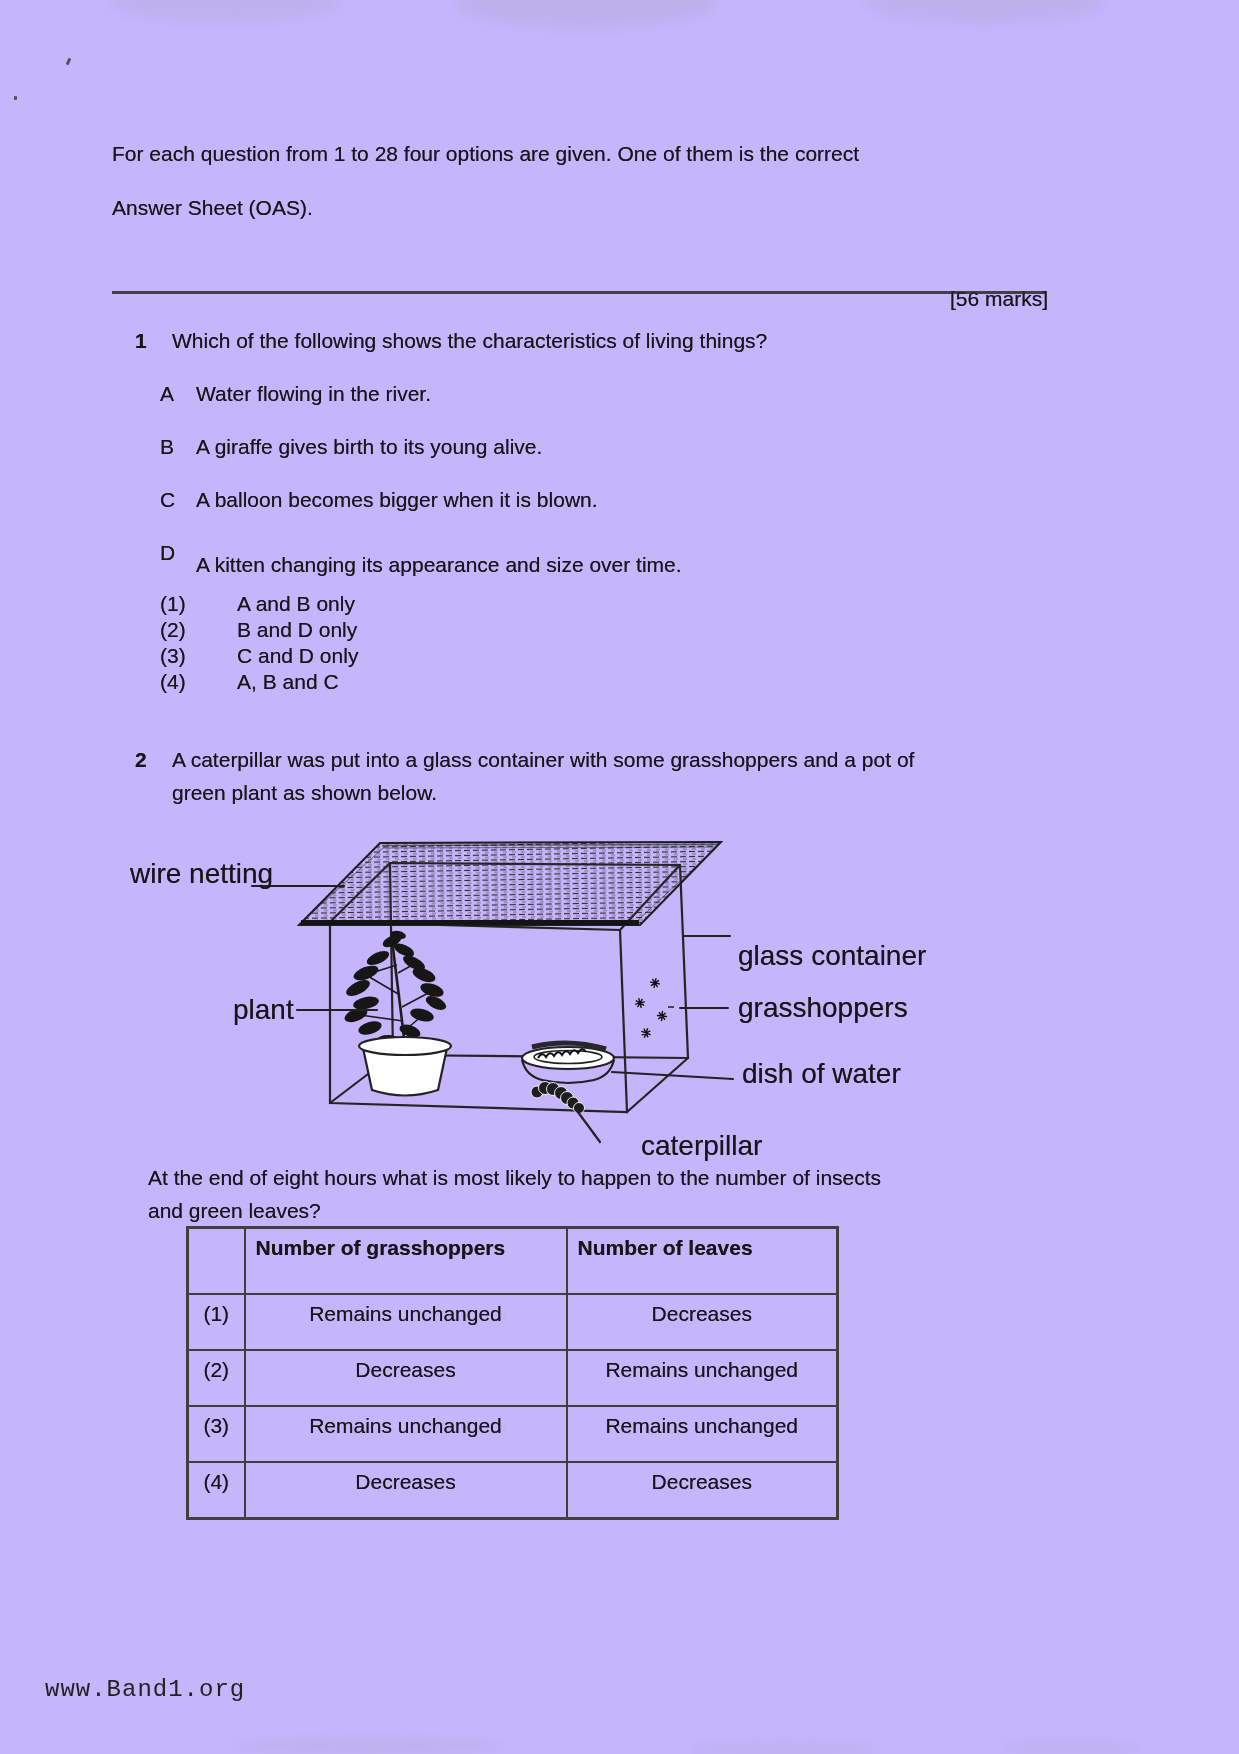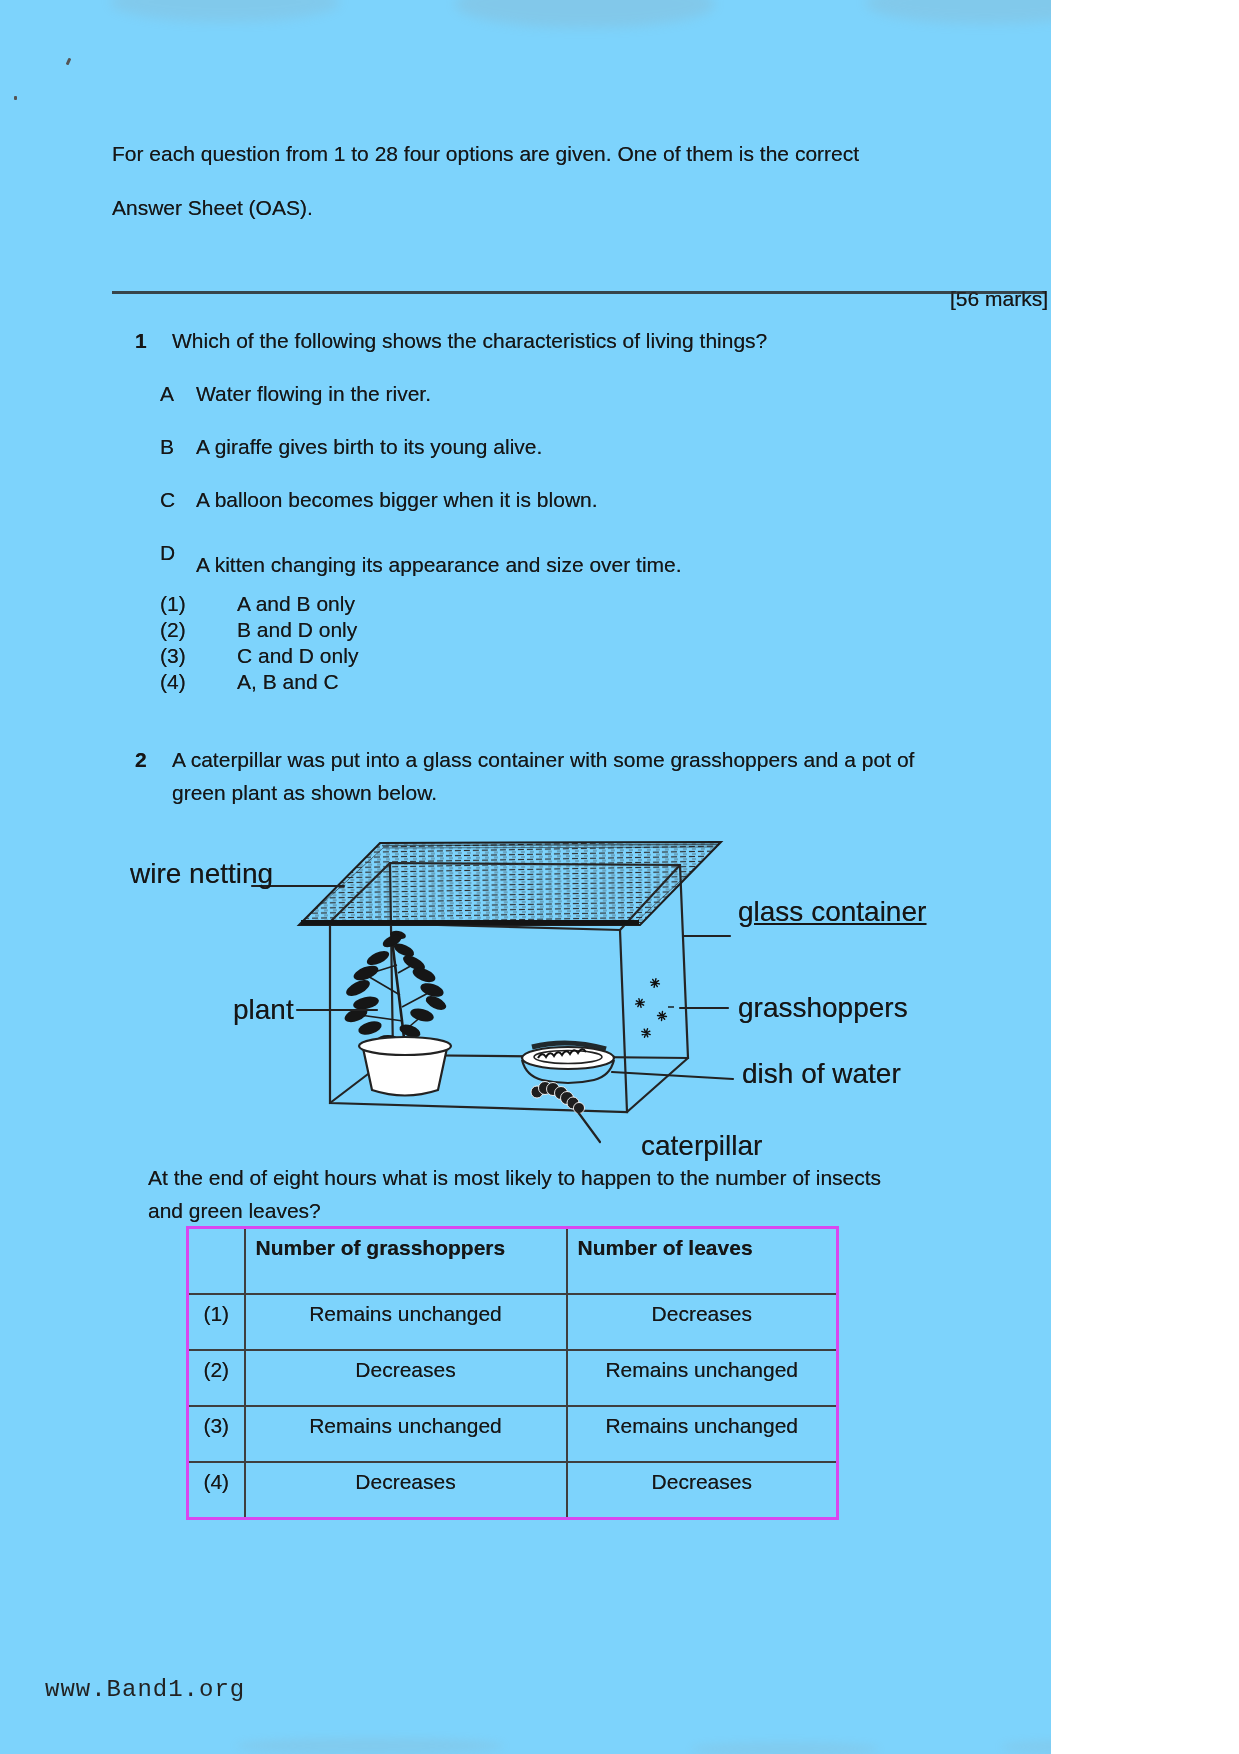--- a/index.html
+++ b/index.html
@@ -1,31 +1,31 @@
 <!DOCTYPE html>
 <html><head>
 <meta charset="utf-8">
 <style>
   html,body{margin:0;padding:0;background:#ffffff;}
   .page{
-    position:relative;width:1051px;height:1754px;background:#7dd3fc;
+    position:relative;width:1239px;height:1754px;background:#c4b5fd;
     font-family:"Liberation Sans", sans-serif;color:#161616;overflow:hidden;
   }
   .txt{
     position:absolute;font-size:21px;line-height:27px;white-space:nowrap;
     text-shadow:0 0 .6px rgba(15,15,15,.65);
   }
   .bold{font-weight:700;}
   .rule{position:absolute;left:112px;top:291px;width:933px;height:3px;background:#2a2a2a;opacity:.85;}
   .smudge{position:absolute;border-radius:50%;filter:blur(6px);background:#9a9a9a;}
   .speck{position:absolute;background:#555;border-radius:1px;}
   
   .qtable{
     position:absolute;left:186px;top:1226px;border-collapse:collapse;table-layout:fixed;
-    border:3px solid #d946ef;
+    border:3px solid #404040;
   }
   .qtable th,.qtable td{
     border:2px solid #3e3e3e;font-size:21px;vertical-align:top;
     padding:7px 10px;text-shadow:0 0 .6px rgba(15,15,15,.65);
   }
   .qtable th{font-weight:700;text-align:left;height:50px;}
   .qtable td{height:40px;font-weight:400;text-align:center;}
   .qtable .cnum{text-align:center;padding:7px 2px;}
   .diagram-svg{position:absolute;left:120px;top:745px;}
   .dlabel{position:absolute;font-size:28px;line-height:24px;white-space:nowrap;
@@ -164,21 +164,21 @@
       <path d="M132 141 H224"></path>
       <path d="M563 191 H610"></path>
       <path d="M560 263 H608"></path>
       <path d="M177 265 H257"></path>
       <path d="M492 327 L613 334"></path>
       <path d="M455 363 L480 397"></path>
     </g>
   </svg>
 
   <div class="dlabel" style="left:130px;top:862px;">wire netting</div>
-  <div class="dlabel" style="left:738px;top:900px;text-decoration:underline;">glass container</div>
+  <div class="dlabel" style="left:738px;top:944px;">glass container</div>
   <div class="dlabel" style="left:233px;top:998px;">plant</div>
   <div class="dlabel" style="left:738px;top:996px;">grasshoppers</div>
   <div class="dlabel" style="left:742px;top:1062px;">dish of water</div>
   <div class="dlabel" style="left:625px;top:1134px;margin-left:16px;">caterpillar</div>
 
   <div class="txt" style="left:148px;top:1164px;">At the end of eight hours  what is most likely to happen to the number of insects</div>
   <div class="txt" style="left:148px;top:1197px;">and green leaves?</div>
 
   <table class="qtable">
     <colgroup>

